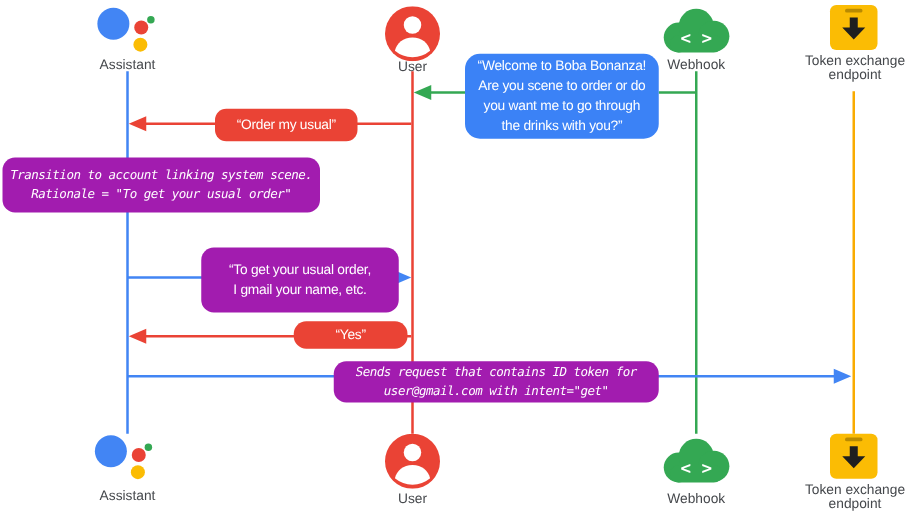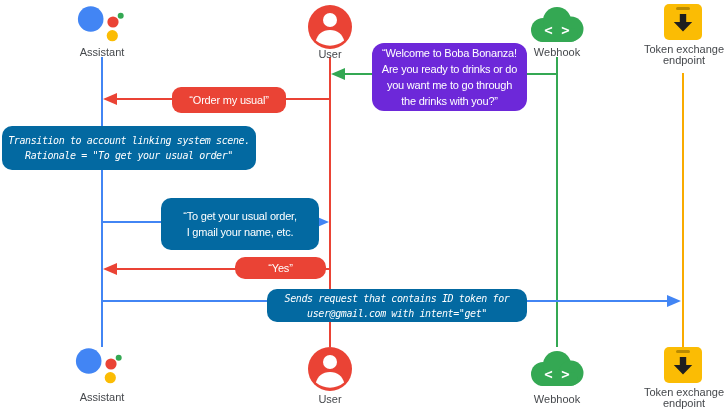--- a/index.html
+++ b/index.html
@@ -12,23 +12,23 @@
   .arrow-right{position:absolute;width:0;height:0;
     border-top:6px solid transparent;border-bottom:6px solid transparent;}
   .msg-box{position:absolute;color:#fff;text-align:center;box-sizing:border-box;
     display:flex;flex-direction:column;justify-content:center;z-index:3;}
   .msg-sans{font-size:11px;line-height:16px;letter-spacing:-0.2px;}
   .msg-code{font-family:"DejaVu Sans Mono",monospace;font-style:italic;
     font-size:10px;line-height:15px;letter-spacing:-0.4px;}
   .actor-label{position:absolute;text-align:center;color:#45484c;font-size:11px;
     line-height:11px;z-index:2;}
   .icon{position:absolute;z-index:2;}
-  .blue-box{background:#0369a1;}
+  .blue-box{background:#a21caf;}
   .red-box{background:#ea4335;}
-  .green-box{background:#6d28d9;align-items:center;}
+  .green-box{background:#3b82f6;align-items:center;}
 </style>
 </head>
 <body>
 
 <div id="canvas">
 
   <div class="lifeline" style="left:101px;top:57px;height:290px;background:#4285f4;"></div>
   <div class="lifeline" style="left:329px;top:57px;height:290px;background:#ea4335;"></div>
   <div class="lifeline" style="left:556px;top:57px;height:290px;background:#34a853;"></div>
   <div class="lifeline" style="left:682px;top:73px;height:274px;background:#f9ab00;"></div>
@@ -65,21 +65,21 @@
   <div class="actor-label" style="left:638px;top:44px;width:92px;">
     <div>Token exchange</div>
     <div>endpoint</div>
   </div>
 
   <div class="hline" style="left:338px;top:73px;width:34px;background:#34a853;"></div>
   <div class="arrow-left" style="left:331px;top:68px;border-right:14px solid #34a853;"></div>
   <div class="hline" style="left:527px;top:73px;width:29px;background:#34a853;"></div>
   <div class="msg-box msg-sans green-box" style="left:372px;top:43px;width:155px;height:68px;border-radius:12px;">
     <div>“Welcome to Boba Bonanza!</div>
-    <div>Are you ready to drinks or do</div>
+    <div>Are you scene to order or do</div>
     <div>you want me to go through</div>
     <div>the drinks with you?”</div>
   </div>
 
   <div class="hline" style="left:110px;top:98px;width:219px;background:#ea4335;"></div>
   <div class="arrow-left" style="left:103px;top:93px;border-right:14px solid #ea4335;"></div>
   <div class="msg-box msg-sans red-box" style="left:172px;top:87px;width:114px;height:26px;border-radius:9px;">
     <div>“Order my usual”</div>
   </div>
 

